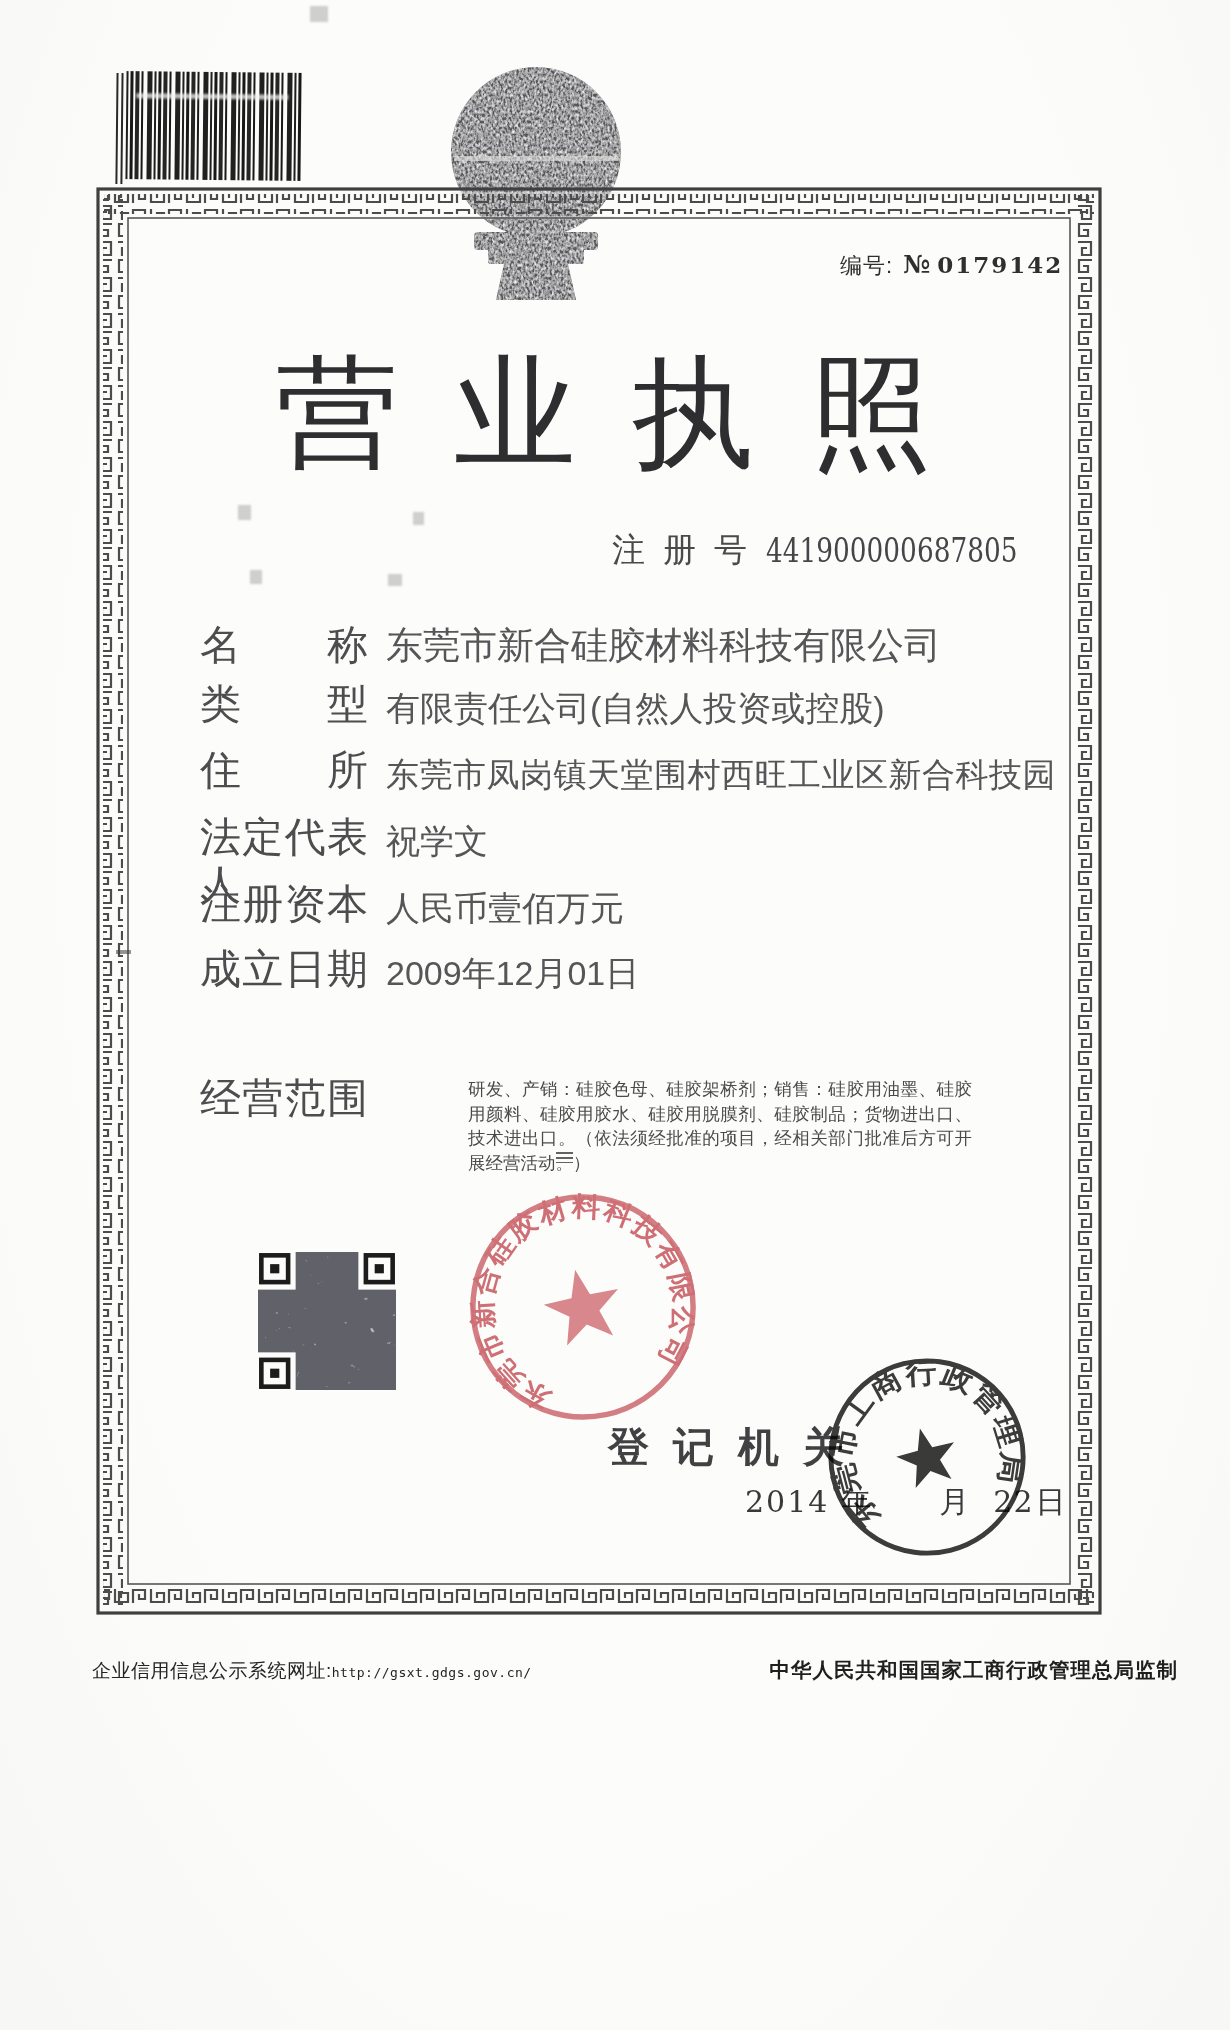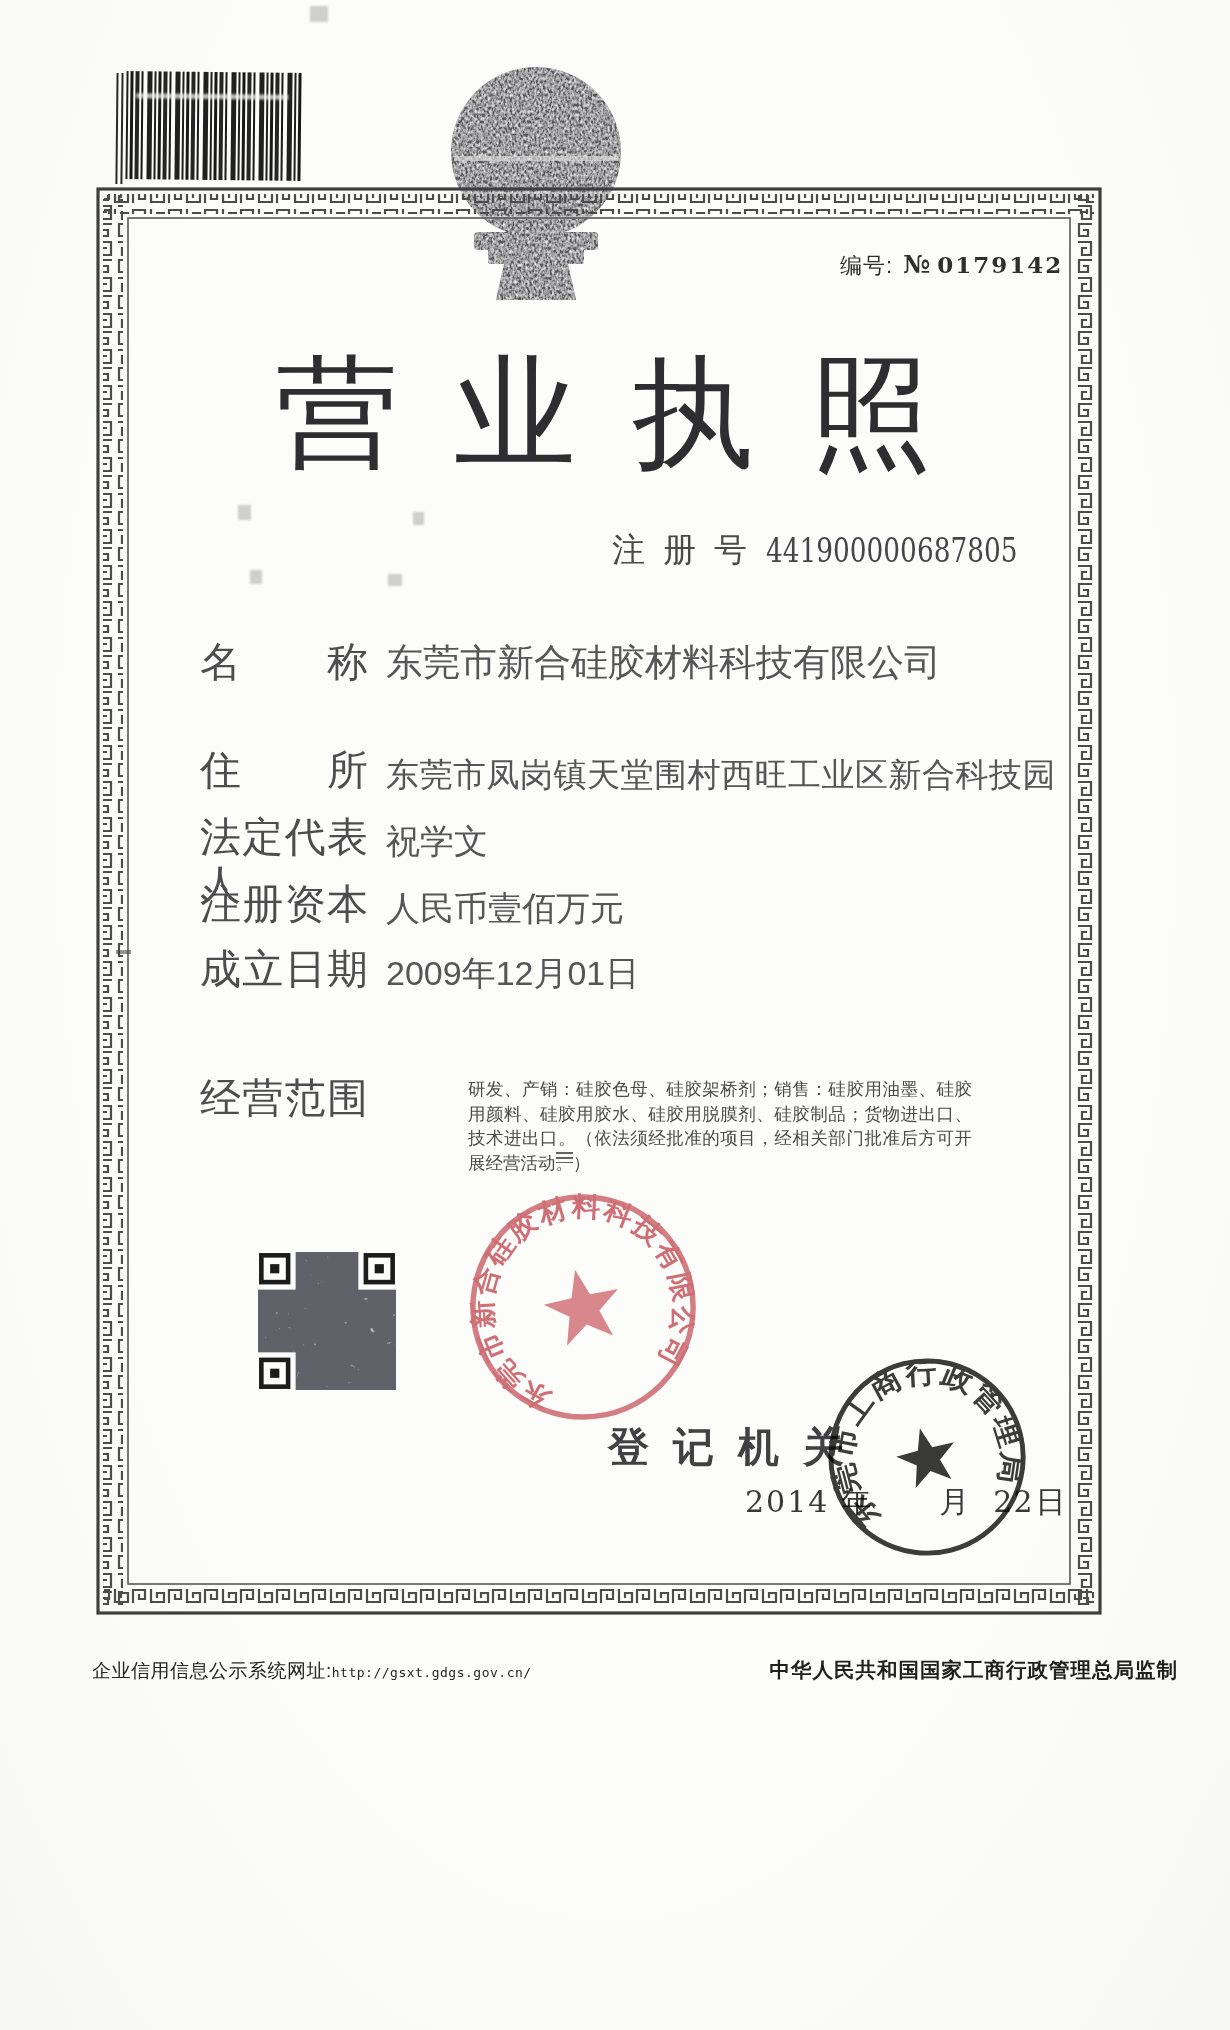--- a/index.html
+++ b/index.html
@@ -146,23 +146,27 @@
     <span>编号:</span><span class="nosym">№</span><span class="num">0179142</span>
   </div>
 
   <div class="title">营业执照</div>
 
   <div class="regno-row">
     <span class="regno-label">注册号</span>
     <span class="regno-value">441900000687805</span>
   </div>
 
-  <div class="row" style="top:638px">
+  <div class="row" style="top:621px">
     <div class="lbl">名称</div>
     <div class="val big">东莞市新合硅胶材料科技有限公司</div>
+  </div>
+  <div class="row" style="top:680px">
+    <div class="lbl">类型</div>
+    <div class="val">有限责任公司(自然人投资或控股)</div>
   </div>
   <div class="row" style="top:746px">
     <div class="lbl">住所</div>
     <div class="val long">东莞市凤岗镇天堂围村西旺工业区新合科技园</div>
   </div>
   <div class="row" style="top:813px">
     <div class="lbl">法定代表人</div>
     <div class="val">祝学文</div>
   </div>
   <div class="row" style="top:880px">

